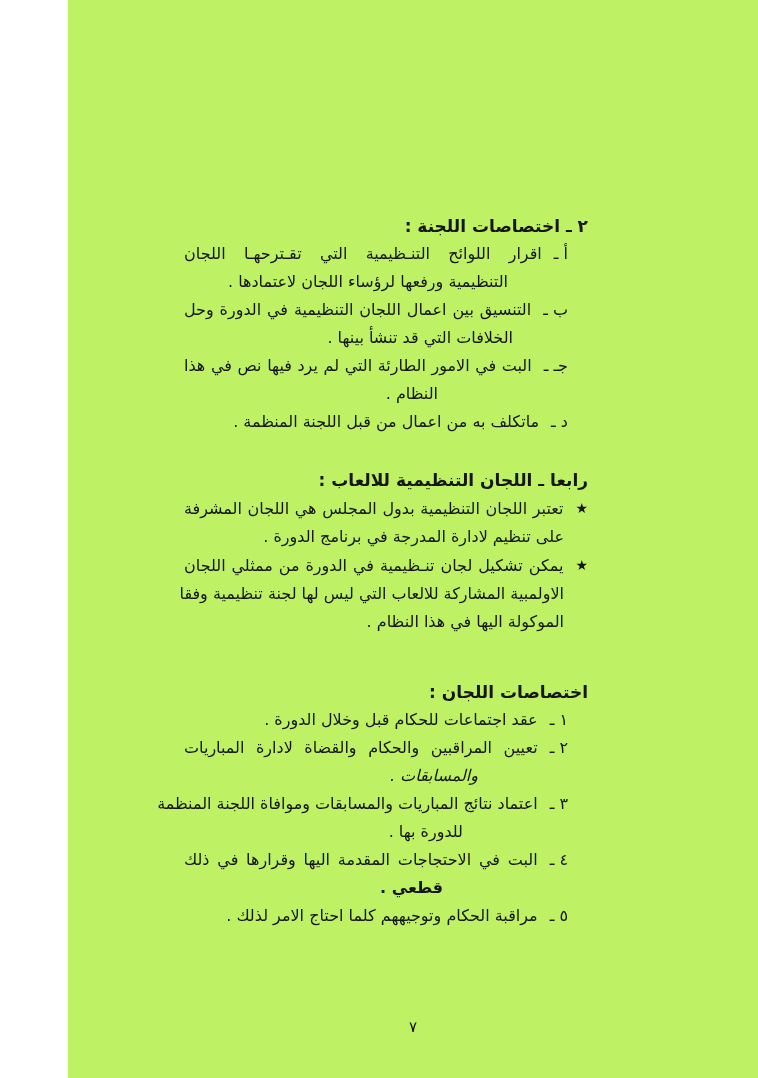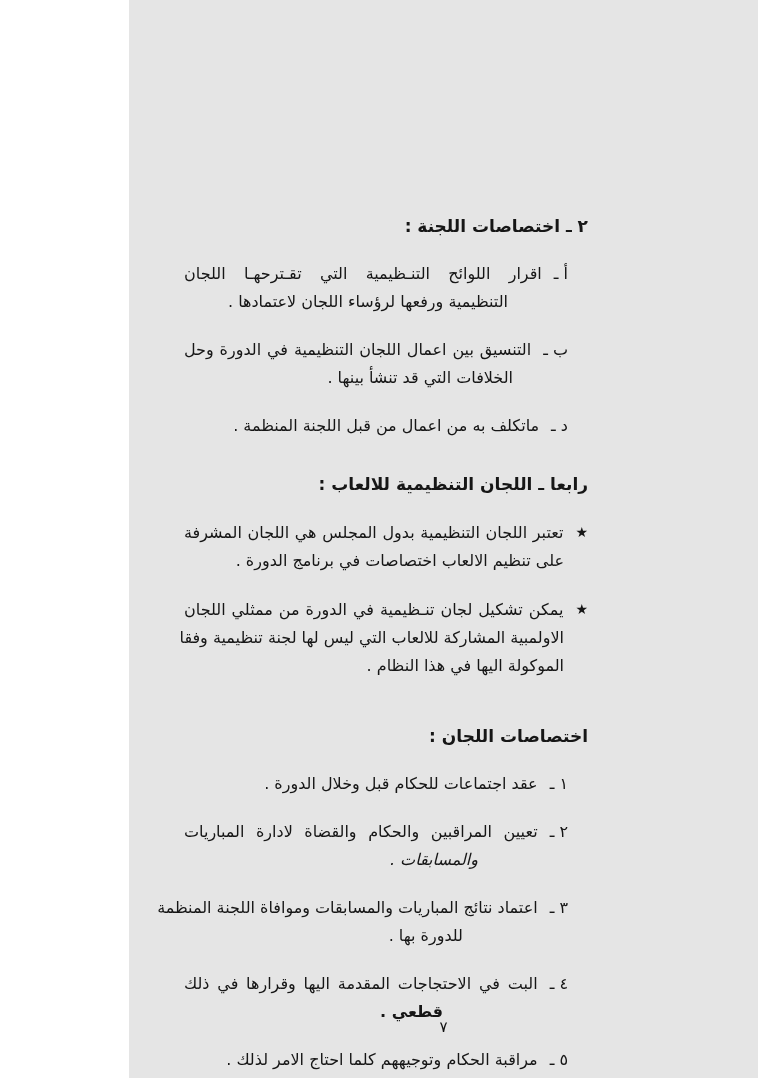--- a/index.html
+++ b/index.html
@@ -2,23 +2,23 @@
 <html lang="ar" dir="rtl"><head>
 <meta charset="utf-8">
 <style>
   html, body {
     margin: 0;
     padding: 0;
     background: #ffffff;
   }
   .page {
     position: relative;
-    width: 629px;
+    width: 690px;
     height: 1078px;
-    background: #e5e5e5;
+    background: #bef264;
     overflow: hidden;
     font-family: "DejaVu Sans", sans-serif;
     color: #161616;
     direction: rtl;
   }
   .content {
     position: absolute;
     top: 212px;
     right: 170px;
     width: 404px;
@@ -27,21 +27,21 @@
     text-align: right;
   }
   .sec { margin: 0; }
   .sec2 { margin-top: 30px; }
   .sec3 { margin-top: 42px; }
   .heading {
     font-weight: bold;
     font-size: 17px;
     white-space: nowrap;
   }
-  .item { margin-right: 20px; margin-top: 20px; }
+  .item { margin-right: 20px; }
   .line {
     white-space: nowrap;
     overflow: visible;
   }
   
   .just {
     text-align: justify;
     text-align-last: justify;
   }
   .marker {
@@ -83,32 +83,36 @@
       <div class="item">
         <div class="line just"><span class="marker">أ  ـ</span><span>اقرار اللوائح التنـظيمية التي تقـترحهـا اللجان</span></div>
         <div class="line c60">التنظيمية ورفعها لرؤساء اللجان لاعتمادها .</div>
       </div>
 
       <div class="item">
         <div class="line just"><span class="marker">ب ـ</span><span>التنسيق بين اعمال اللجان التنظيمية في الدورة وحل</span></div>
         <div class="line c55">الخلافات التي قد تنشأ بينها .</div>
       </div>
 
+      <div class="item">
+        <div class="line just"><span class="marker">جـ ـ</span><span>البت في الامور الطارئة التي لم يرد فيها نص في هذا</span></div>
+        <div class="line c130">النظام .</div>
+      </div>
 
       <div class="item">
         <div class="line"><span class="marker">د ـ</span><span>ماتكلف به من اعمال من قبل اللجنة المنظمة .</span></div>
       </div>
     </div>
 
     <div class="sec sec2">
       <div class="heading">رابعا ـ اللجان التنظيمية للالعاب :</div>
 
       <div class="item" style="margin-right:0">
         <div class="line just"><span class="marker star">★</span><span>تعتبر اللجان التنظيمية بدول المجلس هي اللجان المشرفة</span></div>
-        <div class="line" style="padding-right:24px">على تنظيم الالعاب اختصاصات في برنامج الدورة .</div>
+        <div class="line" style="padding-right:24px">على تنظيم لادارة المدرجة في برنامج الدورة .</div>
       </div>
 
       <div class="item" style="margin-right:0">
         <div class="line just"><span class="marker star">★</span><span>يمكن تشكيل لجان تنـظيمية في الدورة من ممثلي اللجان</span></div>
         <div class="line just" style="padding-right:24px">الاولمبية المشاركة للالعاب التي ليس لها لجنة تنظيمية وفقا</div>
         <div class="line" style="padding-right:24px">الموكولة اليها في هذا النظام .</div>
       </div>
     </div>
 
     <div class="sec sec3">

